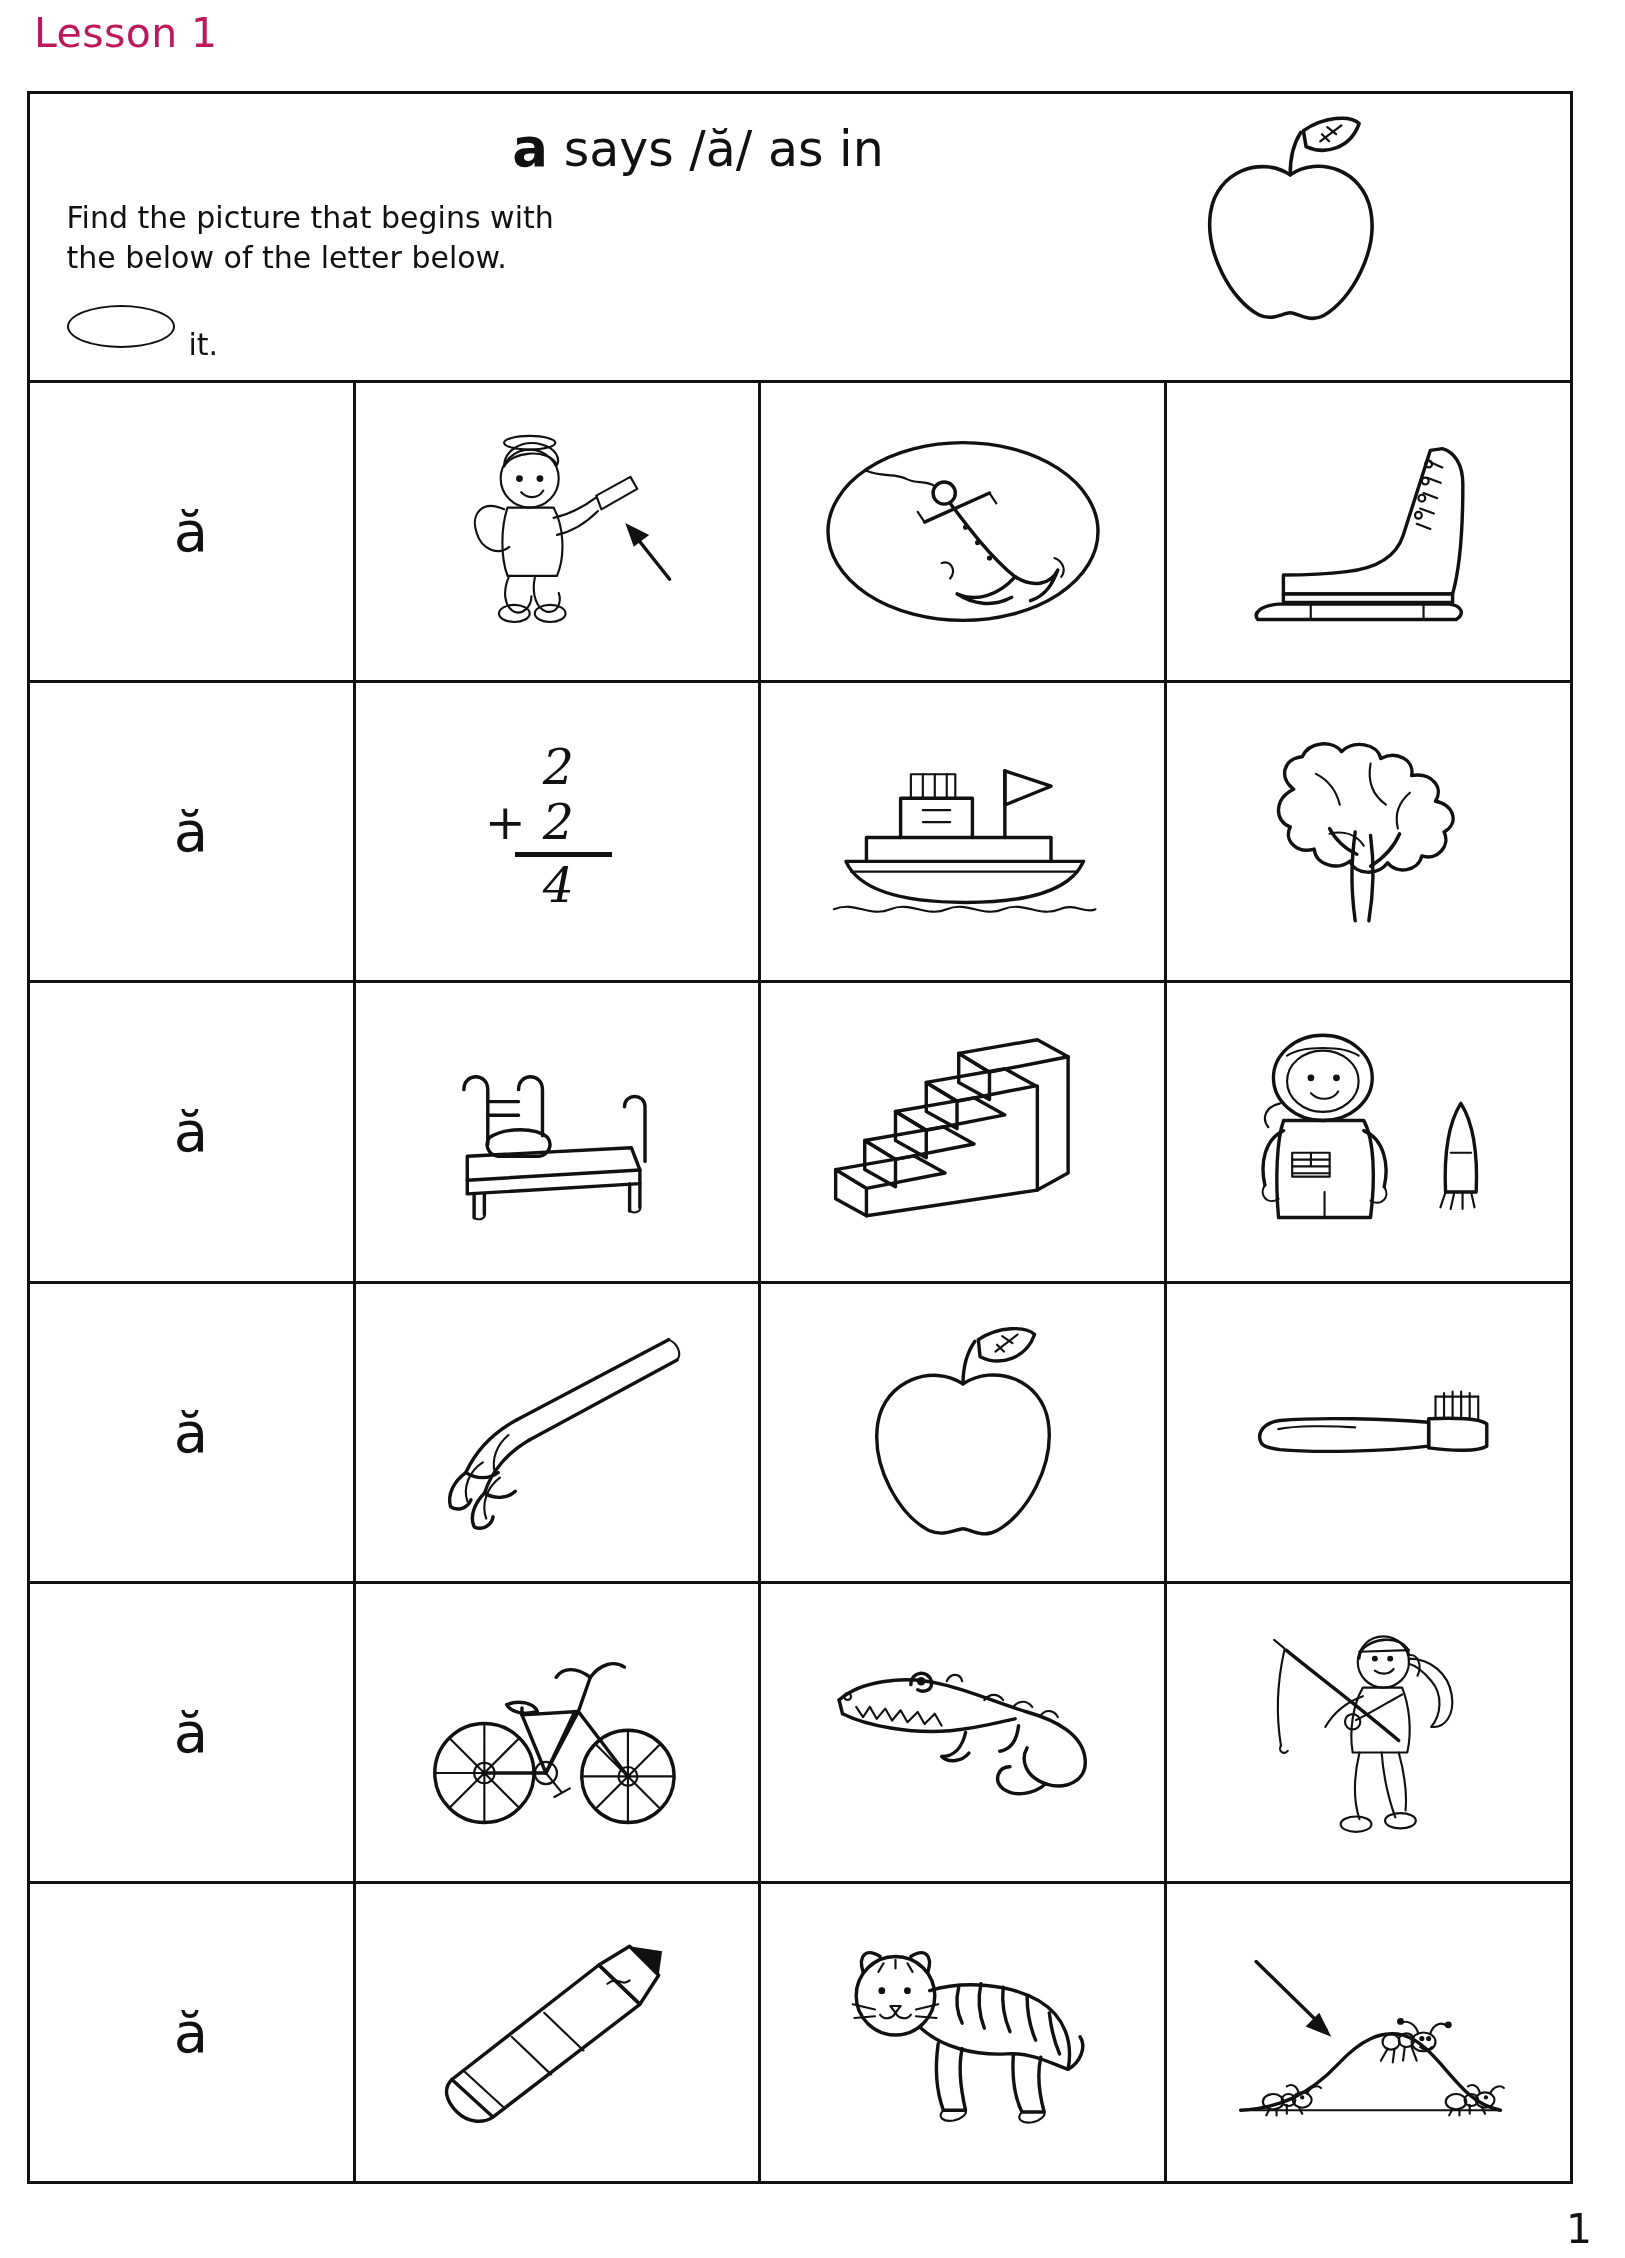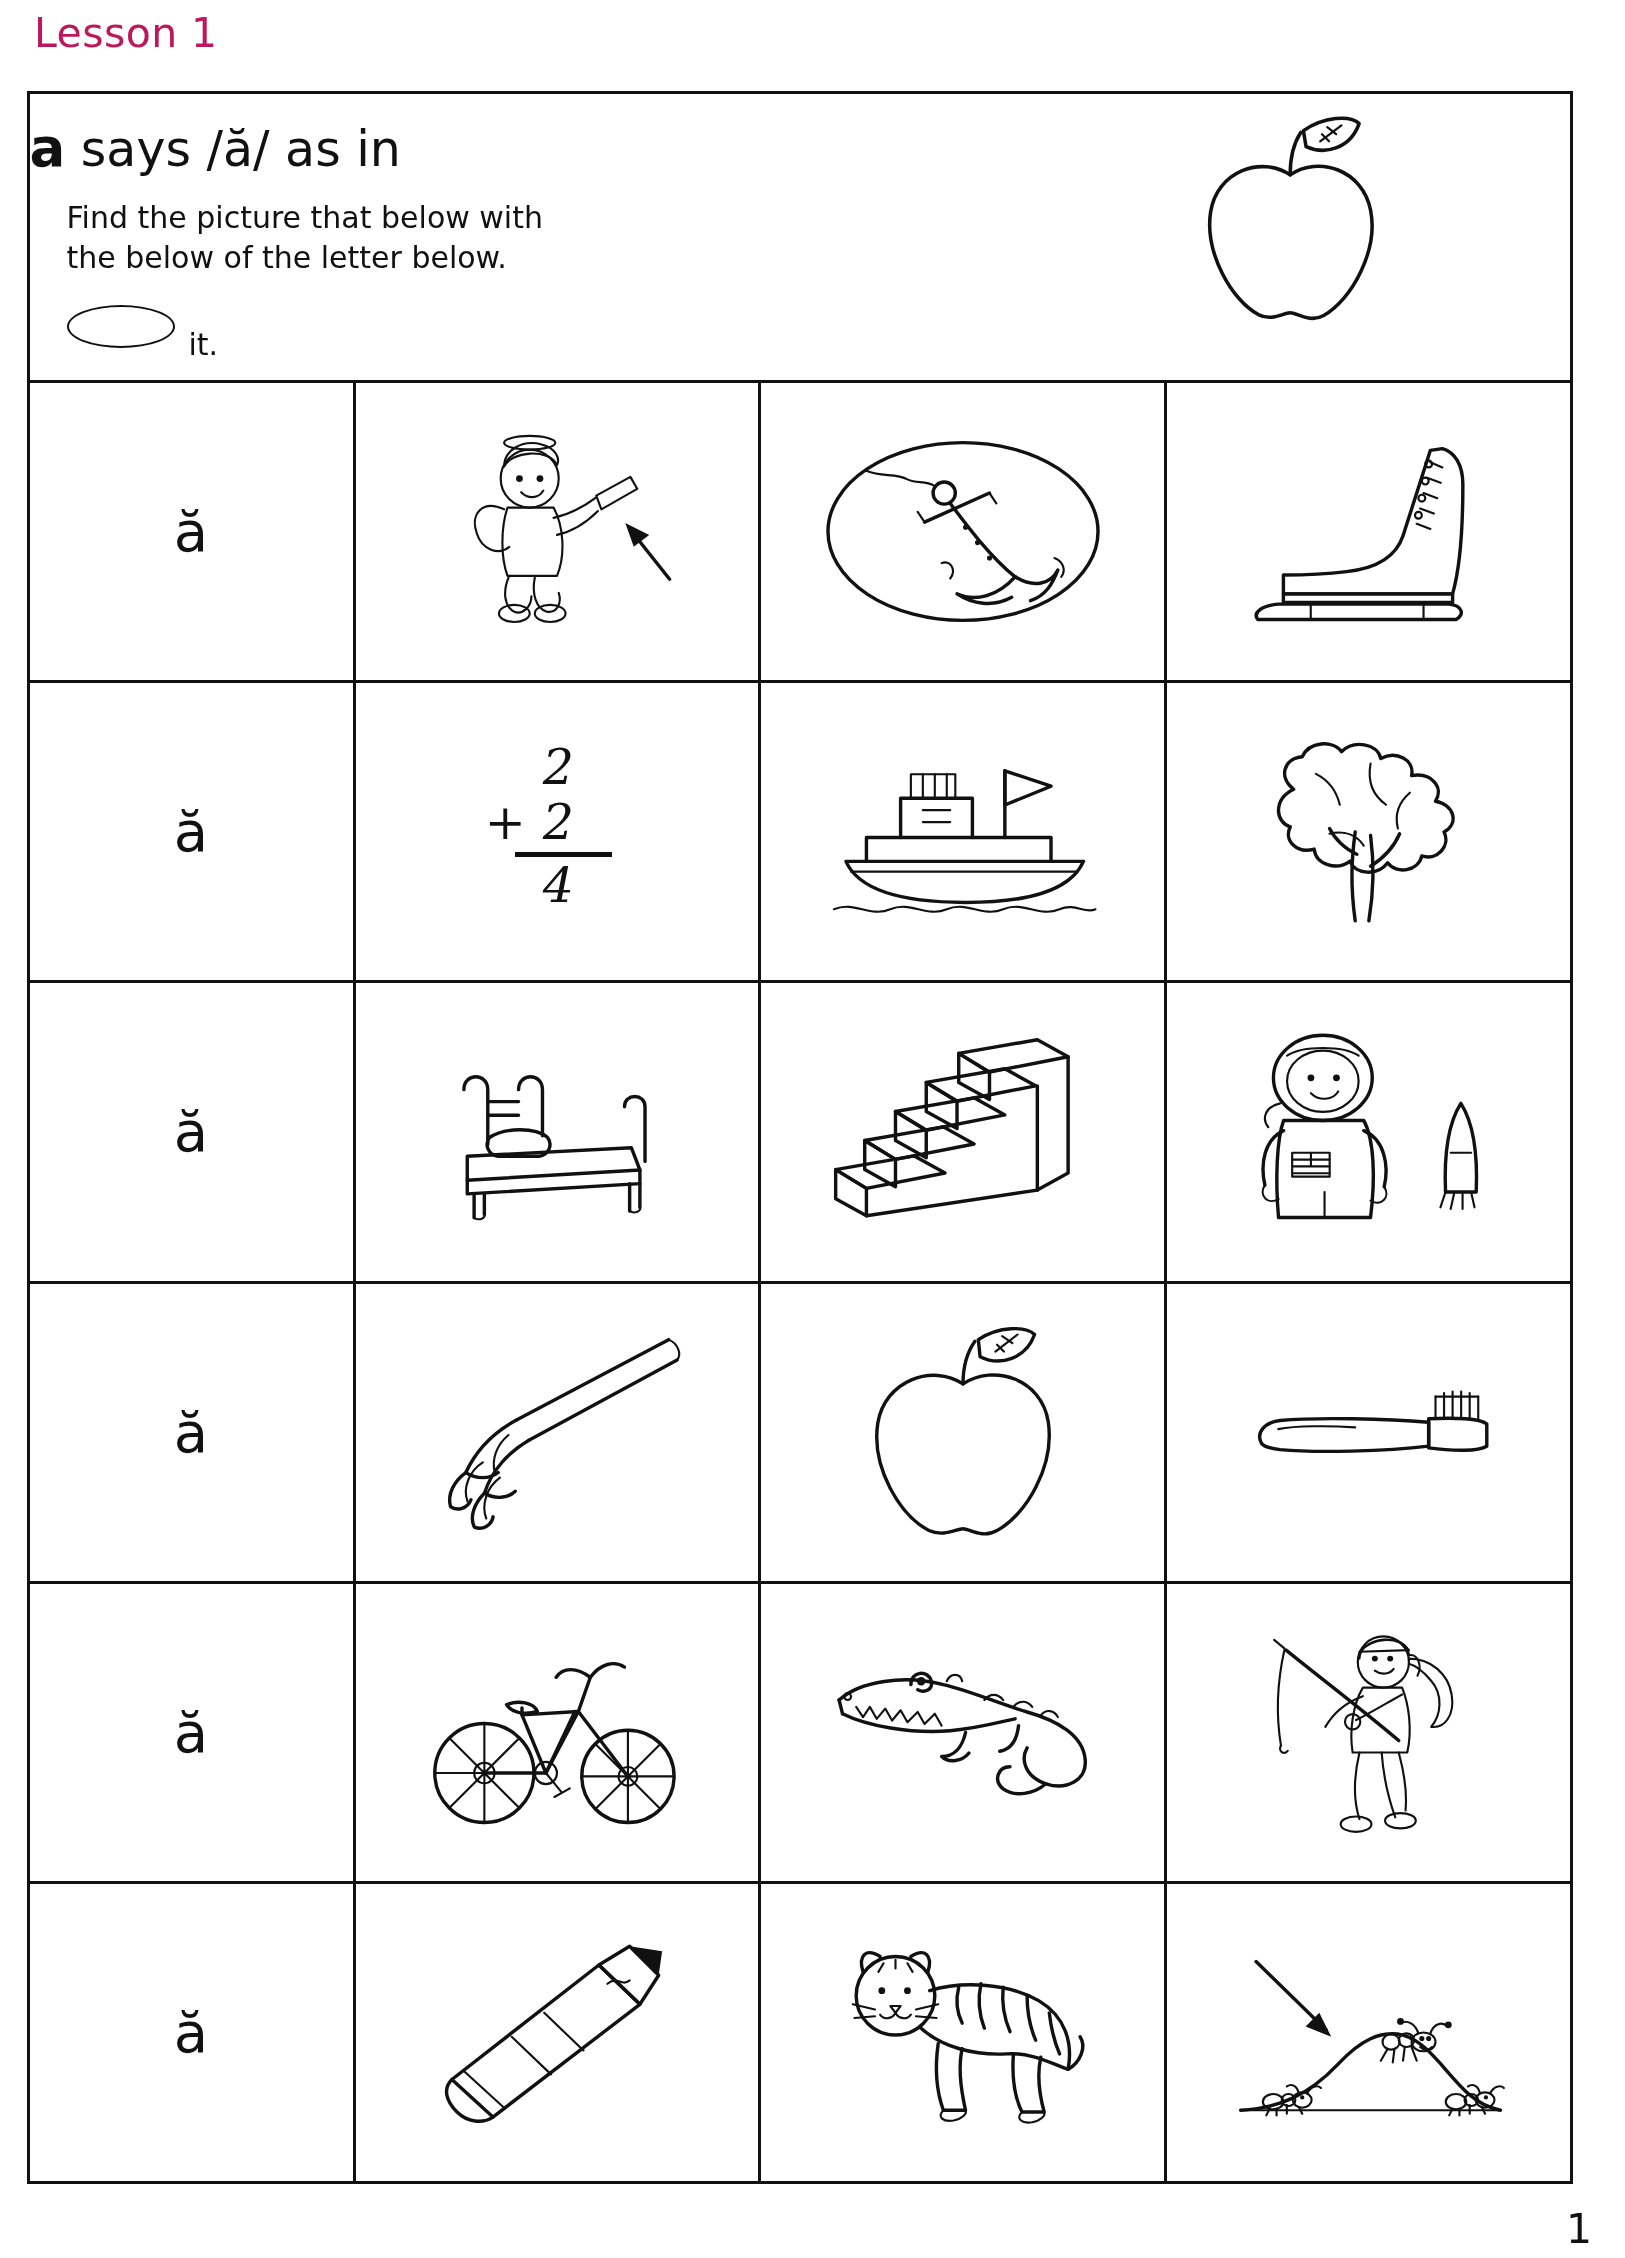--- a/index.html
+++ b/index.html
@@ -43,20 +43,21 @@
     position: relative;
     height: 289px;
     border-bottom: 3.5px solid #111;
     box-sizing: border-box;
   }
   .header-title {
     position: absolute;
     left: 0;
     right: 0;
     top: 23px;
+    text-align: center;
     font-size: 49px;
     white-space: nowrap;
     padding-right: 203px;
   }
   .header-title .big-a {
     font-weight: bold;
     font-size: 53px;
   }
   .instructions {
     position: absolute;
@@ -157,21 +158,21 @@
   <div class="worksheet">
 
     <div class="header">
 
       <div class="header-title">
         <span class="big-a">a</span>
         <span>says /ă/ as in</span>
       </div>
 
       <div class="instructions">
-        <div>Find the picture that below with</div>
+        <div>Find the picture that begins with</div>
         <div>the below of the letter below.</div>
       </div>
 
       <div class="circle-line">
         <div class="oval"></div>
         <div class="it-text">it.</div>
       </div>
 
       <div class="header-apple">
         <svg viewBox="0 0 250 250" width="221" height="221">

